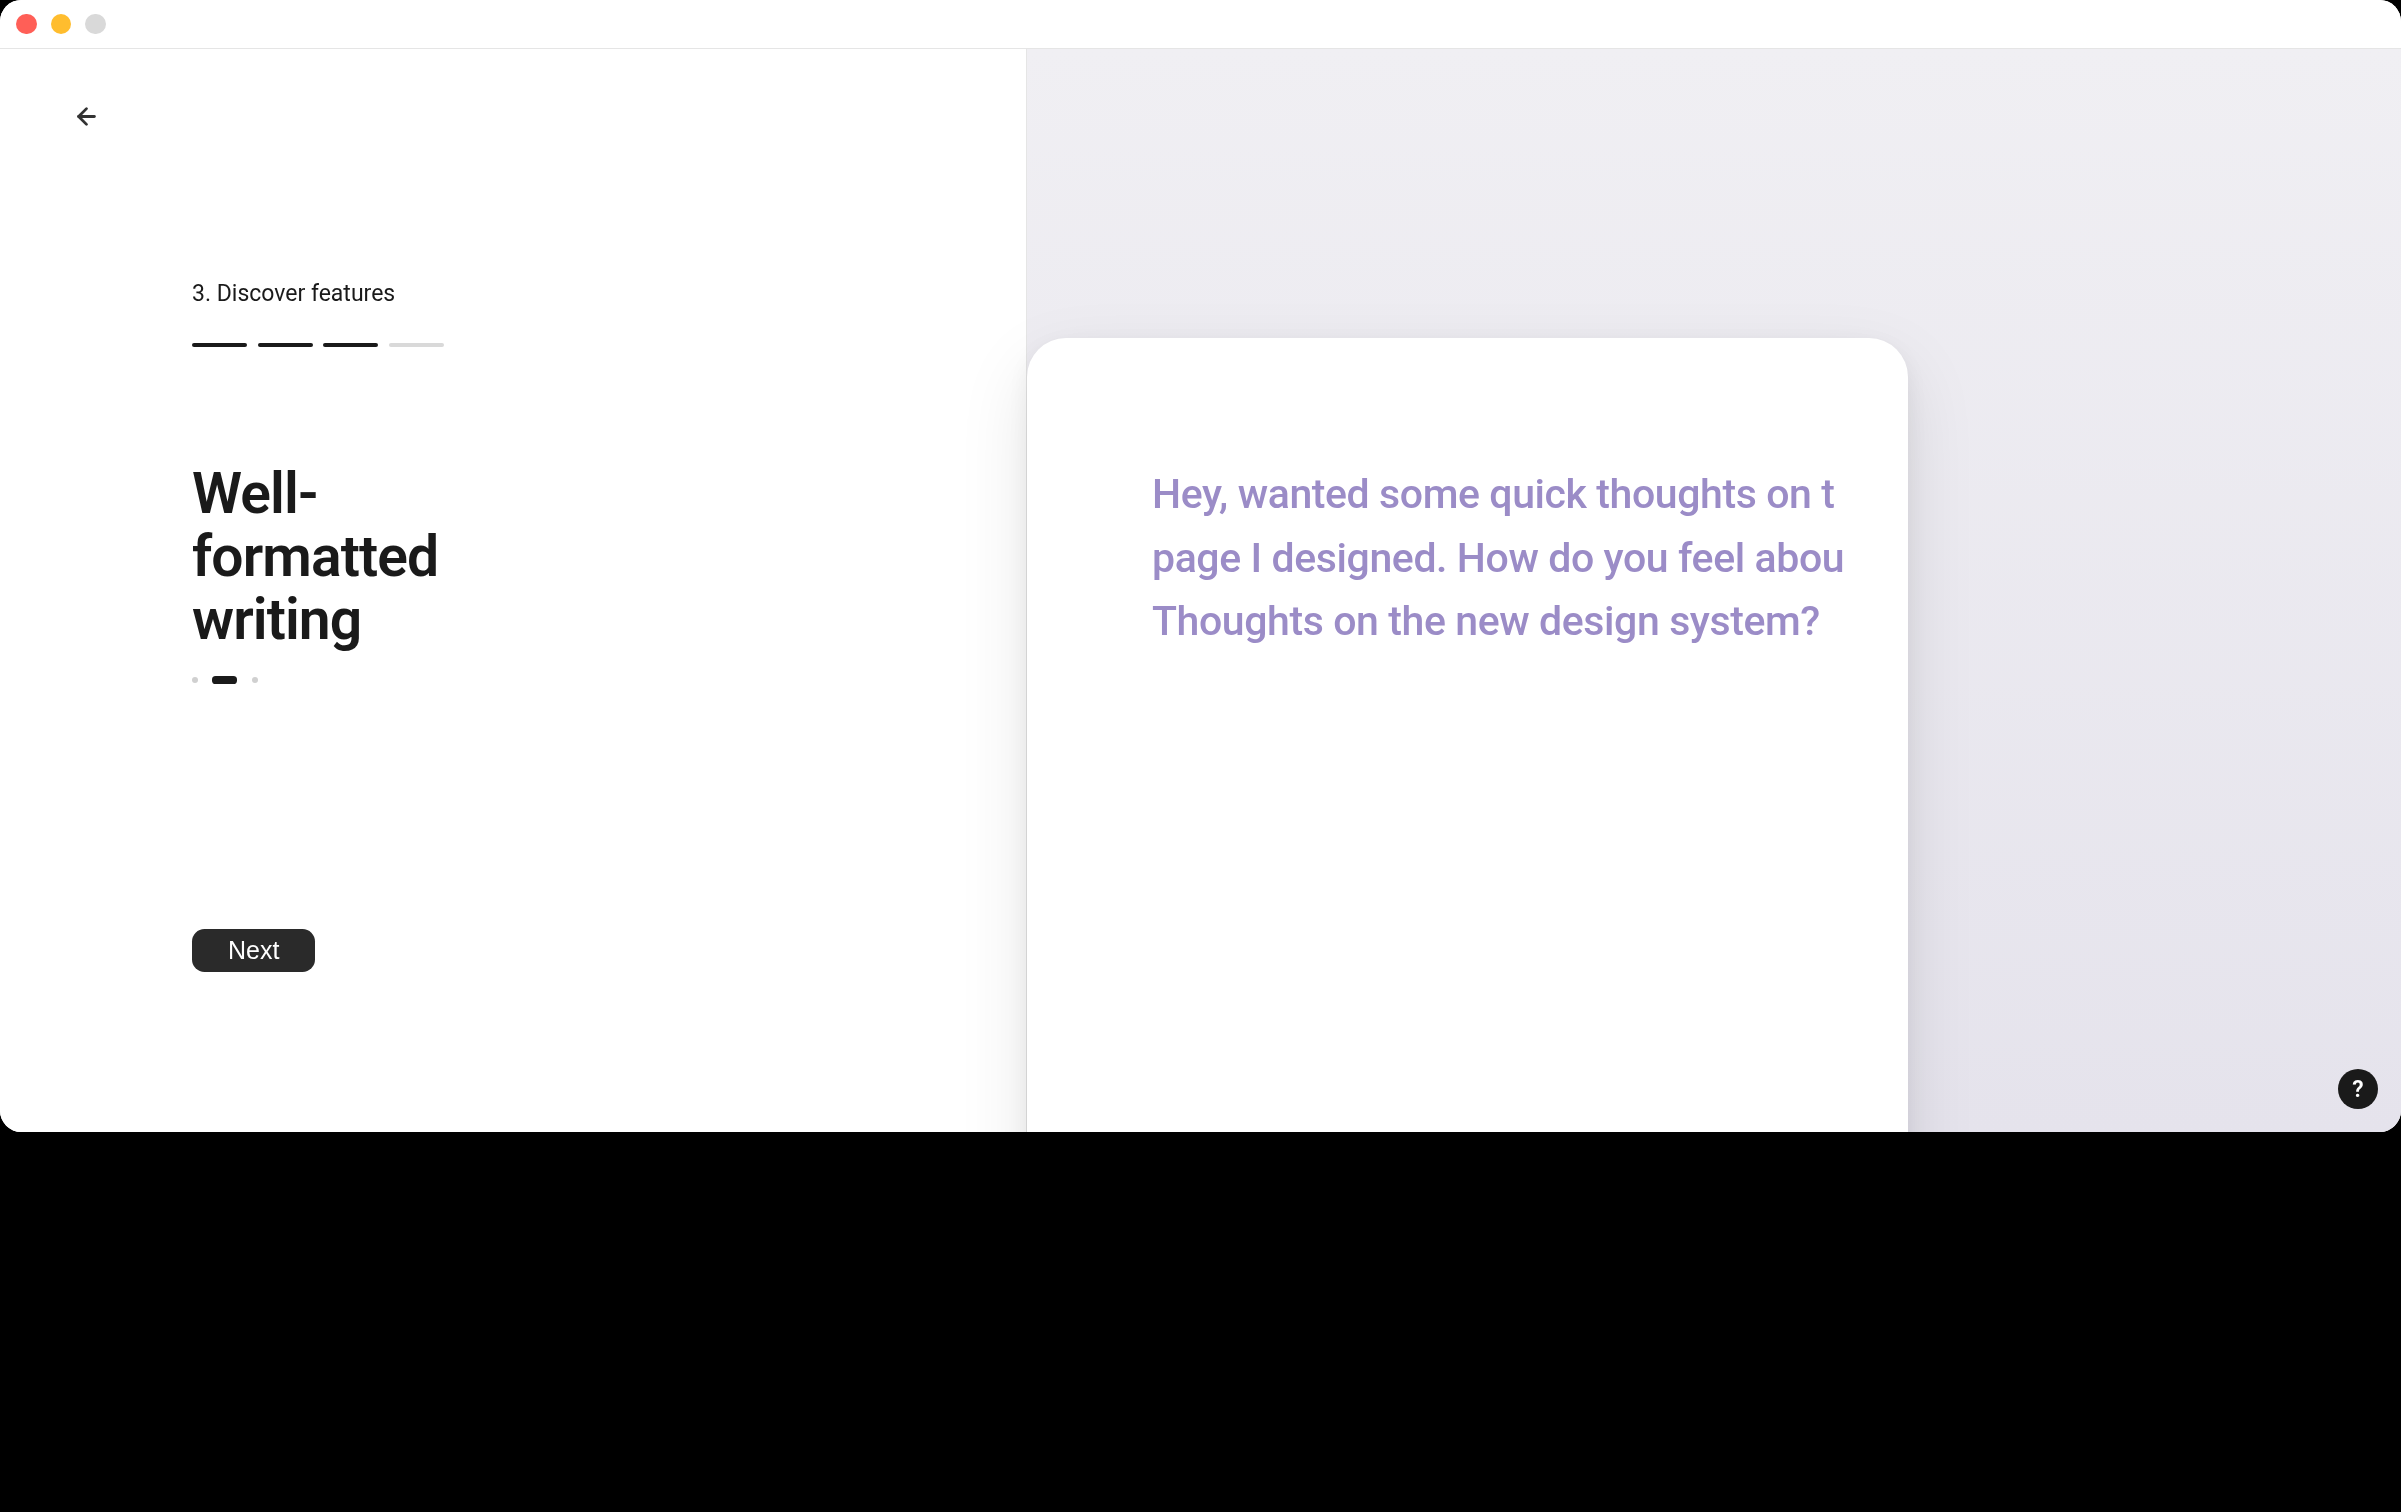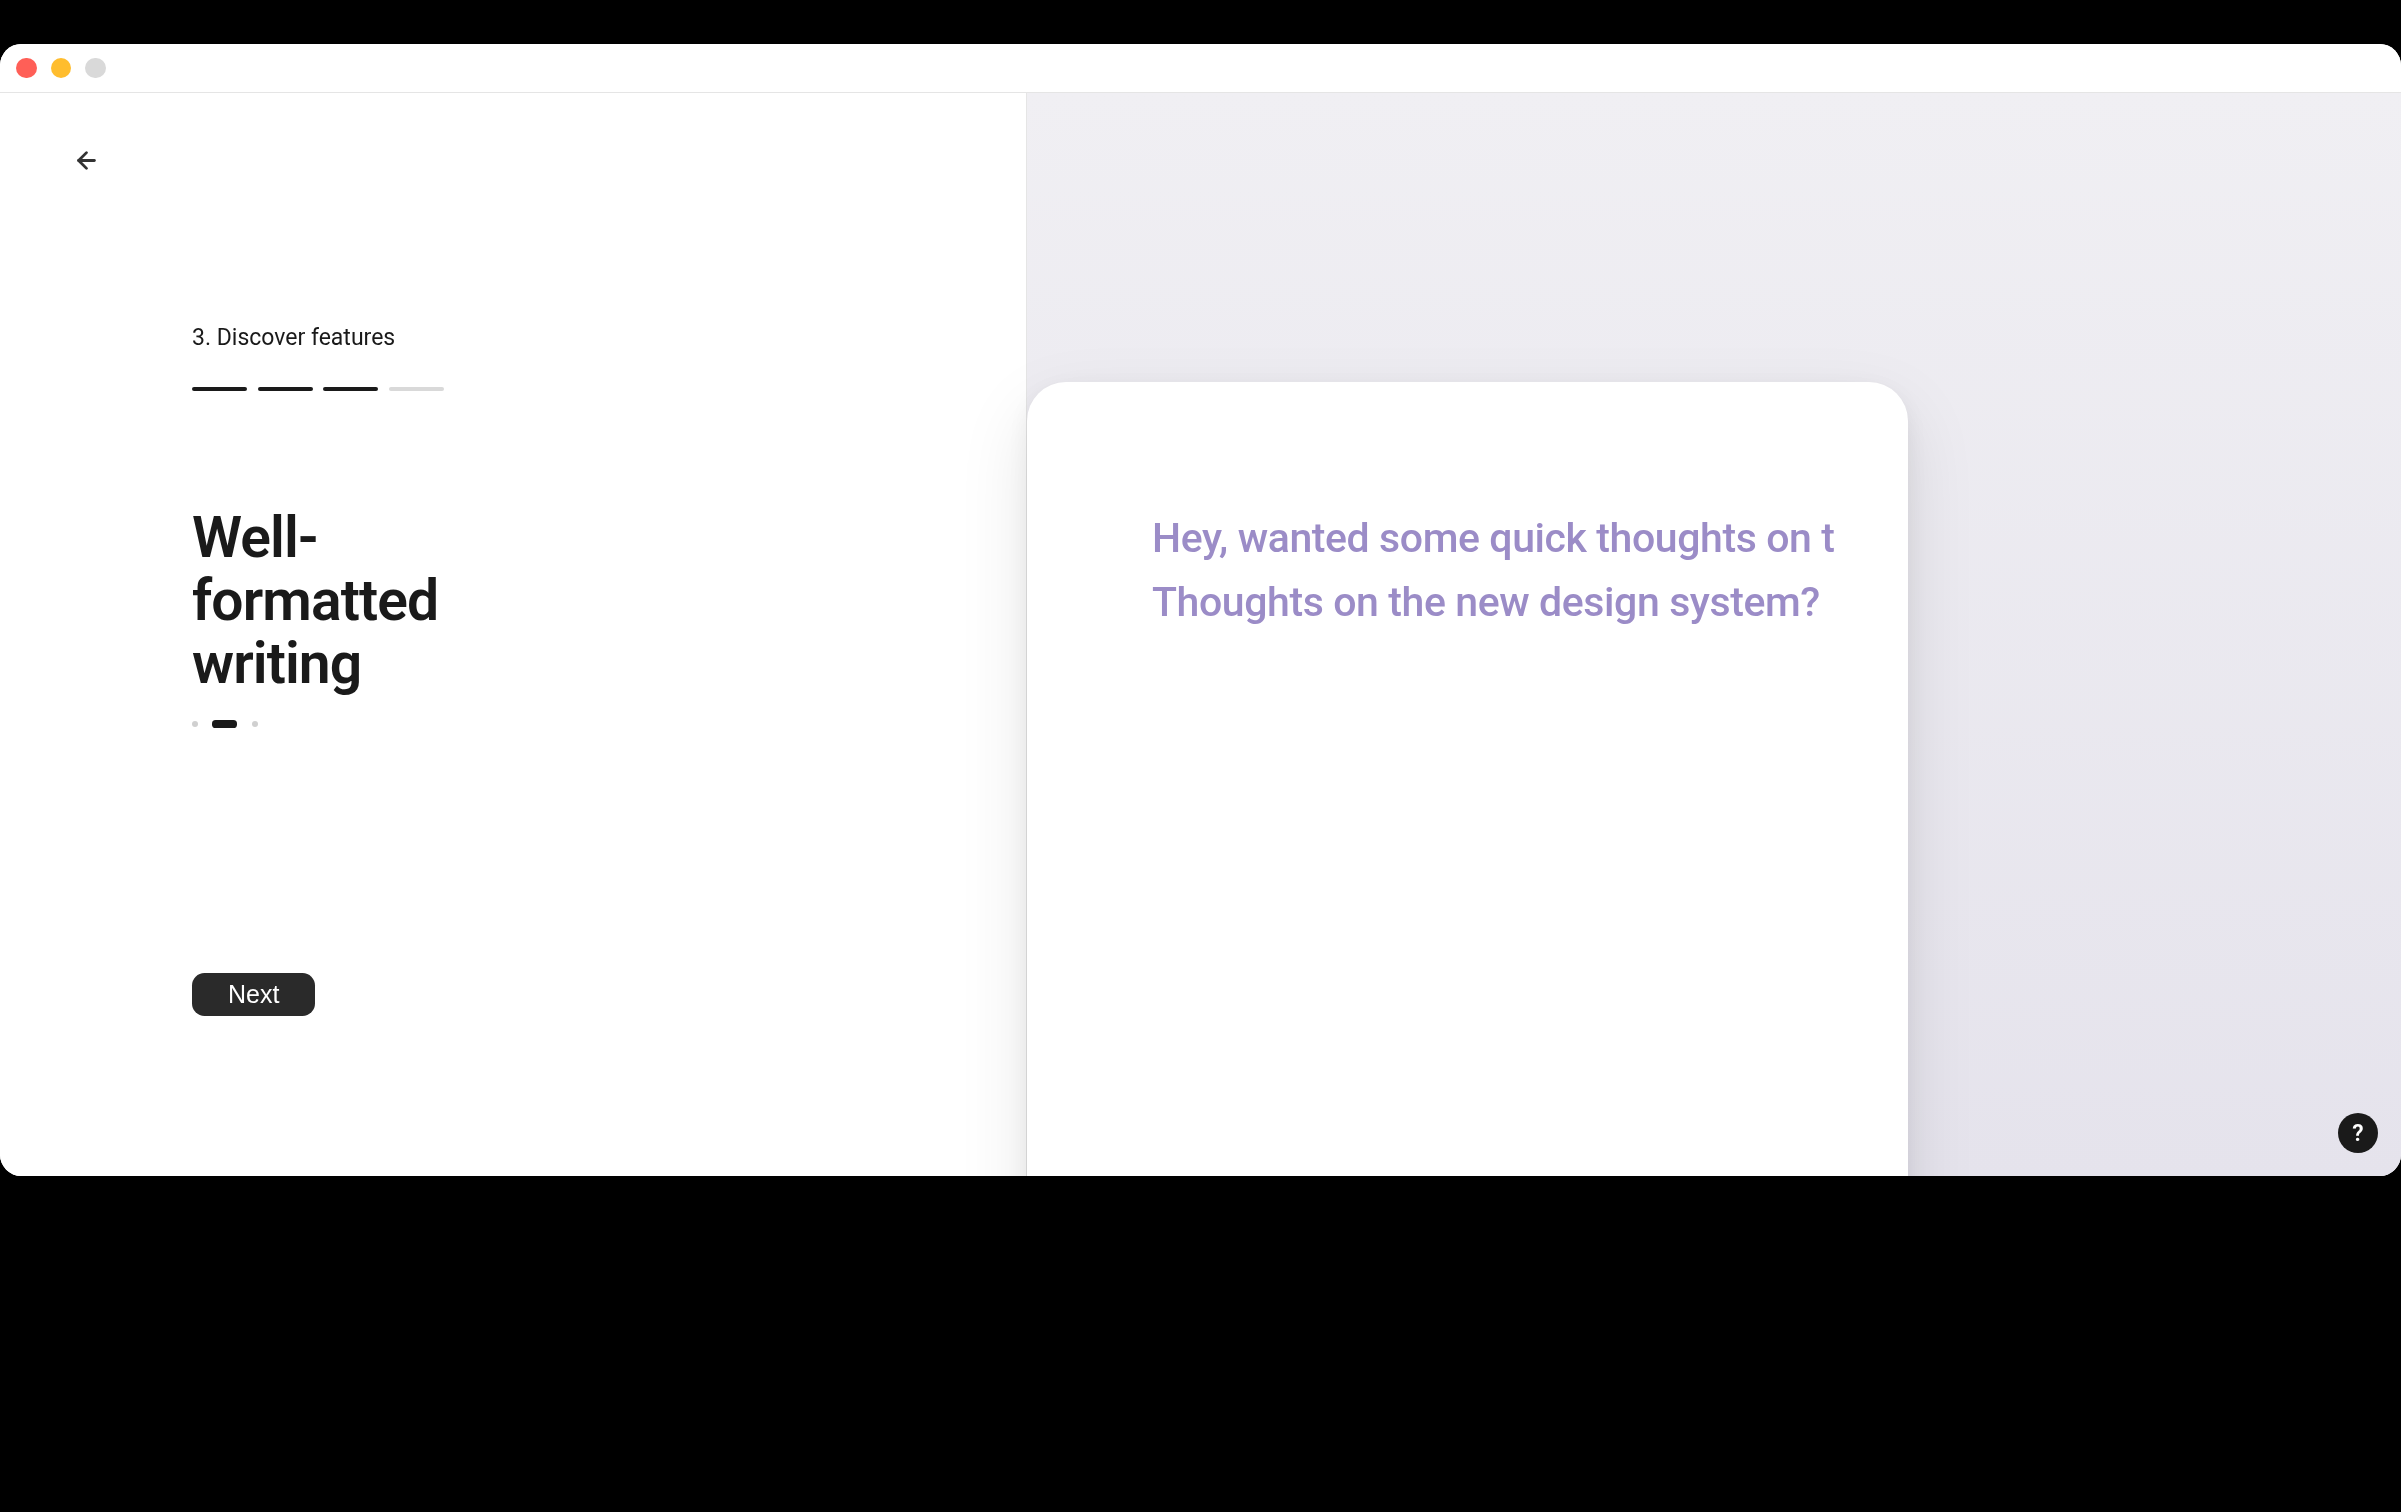--- a/index.html
+++ b/index.html
@@ -14,21 +14,20 @@
       background: #000;
       overflow: hidden;
     }
     .window {
       width: 2401px;
       height: 1132px;
       background: #fff;
       border-radius: 21.3px;
       overflow: hidden;
       position: relative;
-      margin-top: 44px;
     }
     .titlebar {
       height: 49px;
       width: 100%;
       background: #fff;
       border-bottom: 0.9px solid #e5e5e5;
       display: flex;
       align-items: center;
       padding: 0 16px;
     }
@@ -226,20 +225,21 @@
           <div class="dot-small"></div>
         </div>
       </div>
 
       <button class="next-button">Next</button>
     </div>
 
     <div class="right-panel">
       <div class="preview-card">
         <div class="preview-text">Hey, wanted some quick thoughts on t</div>
+        <div class="preview-text">page I designed. How do you feel abou</div>
         <div class="preview-text">Thoughts on the new design system?</div>
       </div>
     </div>
   </div>
 
   <div class="help-button">?</div>
 </div>
 
 
 </body></html>

